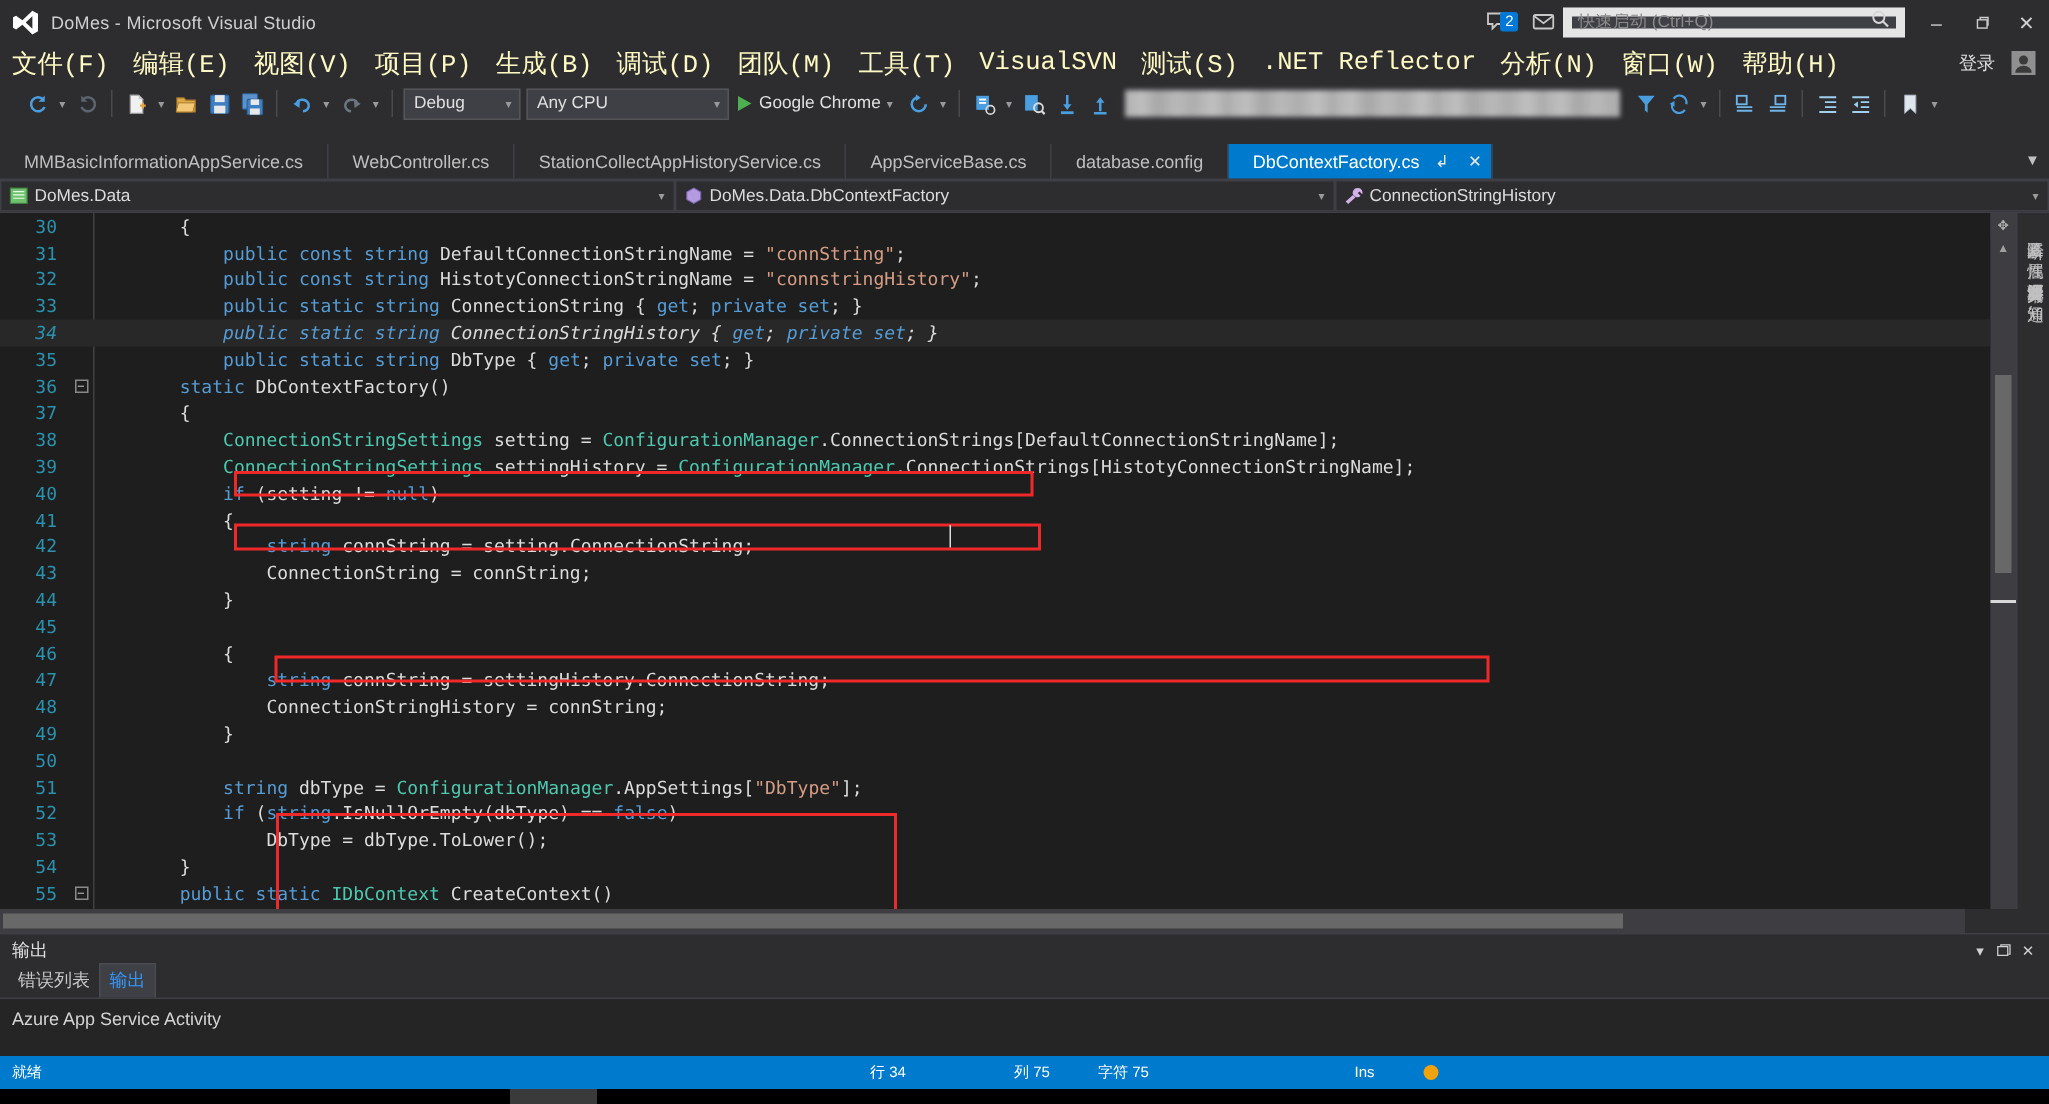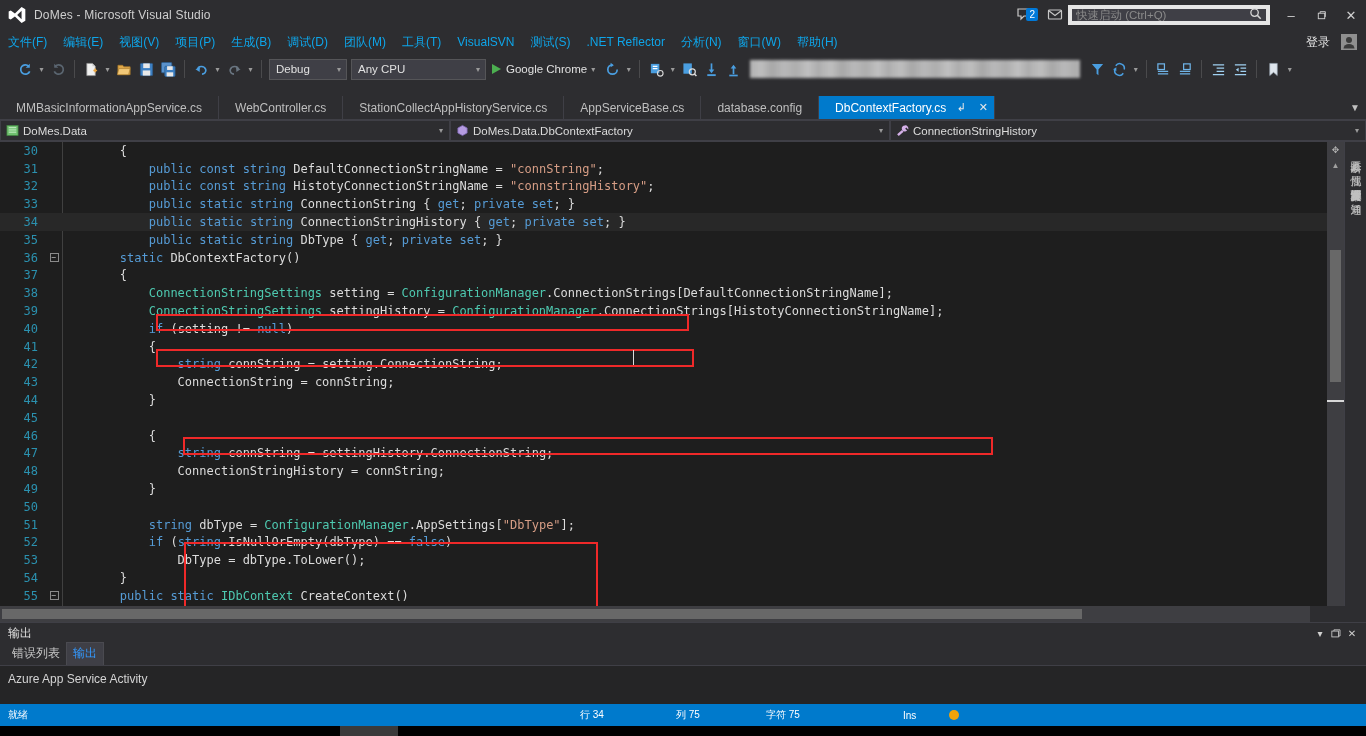--- a/index.html
+++ b/index.html
@@ -37,41 +37,41 @@
     width: 30px; height: 22px; display: flex; align-items: center;
     justify-content: center; position: relative; margin-right: 2px;
   }
   .badge-num {
     background: #0078d7; color:#fff; font-size:10px;
     border-radius: 2px; padding: 0px 3px; line-height: 13px;
     position: absolute; right: 2px; top: 4px;
   }
   .feedback-ico { width: 26px; height: 22px; display:flex; align-items:center; justify-content:center;}
   .qlaunch {
-    width: 202px; height: 20px; background: #3f3f46;
-    border: 4px solid #e5e5e5; display: flex; align-items: center;
+    width: 228px; height: 20px; background: #3f3f46;
+    border: 6px solid #e5e5e5; display: flex; align-items: center;
     padding: 0 4px; margin-right: 6px;
   }
   .qlaunch input {
     flex: 1; background: transparent; border: none; outline: none;
     color: #9a9a9a; font-size: 11.5px; font-family: "Liberation Sans", sans-serif;
   }
   .qlaunch input::placeholder { color: #8a8a8a; }
   .win-btn {
     width: 30px; height: 30px; display:flex; align-items:center;
     justify-content:center; color:#d0d0d0; font-size: 13px;
   }
 
   
   .menubar {
     height: 24px; flex: 0 0 24px; background:#2d2d30;
     display:flex; align-items:center; position: relative;
   }
   .menu-item {
-    color:#0ea5e9; font-size: 12px; padding: 3px 8px; white-space: nowrap;
+    color:#fef9c3; font-size: 17px; padding: 3px 8px; white-space: nowrap; font-family: Liberation Mono, monospace;
   }
   .signin {
     position:absolute; right: 36px; color:#e0e0e0; font-size:12px;
   }
   .acct-ico {
     position:absolute; right: 4px; width:26px; height:22px;
     display:flex;align-items:center;justify-content:center;
   }
 
   
@@ -150,21 +150,21 @@
   .editor-wrap { flex: 1 1 auto; display:flex; position:relative; min-height:0;}
   .editor {
     flex:1 1 auto; background:#1e1e1e; position:relative; overflow:hidden;
     font-family: "DejaVu Sans Mono", monospace; font-size: 12px;
   }
   .code-layer { position:absolute; left:0; top:0; right:0; bottom:0; }
   .cline {
     height: 17.8px; display:flex; align-items:center; position:relative;
     white-space: pre;
   }
-  .cline.cur { background:#282828; }
+  .cline.cur { background:#282828;font-style:italic; }
   .gutter {
     width: 46px; text-align:right; padding-right: 8px;
     color:#2b91af; flex:0 0 46px; font-size:12px;
   }
   .foldcol {
     width: 16px; flex: 0 0 16px; display:flex; align-items:center;
     justify-content:center; color:#888;
   }
   .fold-box {
     width:9px; height:9px; border:1px solid #8a8a8a; color:#c0c0c0;
@@ -613,21 +613,21 @@
     </div>
     <div class="out-body">
       <div class="out-line">Azure App Service Activity</div>
     </div>
   </div>
 
   <div class="statusbar">
     <span class="st-ready">就绪</span>
     <span style="position:absolute;left:580px">行 34</span>
     <span style="position:absolute;left:676px">列 75</span>
-    <span style="position:absolute;left:766px">字符 75</span>
+    <span style="position:absolute;left:732px">字符 75</span>
     <span style="position:absolute;left:903px">Ins</span>
     <span class="st-dot" style="position:absolute;left:949px"></span>
   </div>
 
   <div class="taskbar-strip">
     <div class="tbs-item" style="left:340px;width:58px;"></div>
   </div>
 </div>
 
 </body></html>

